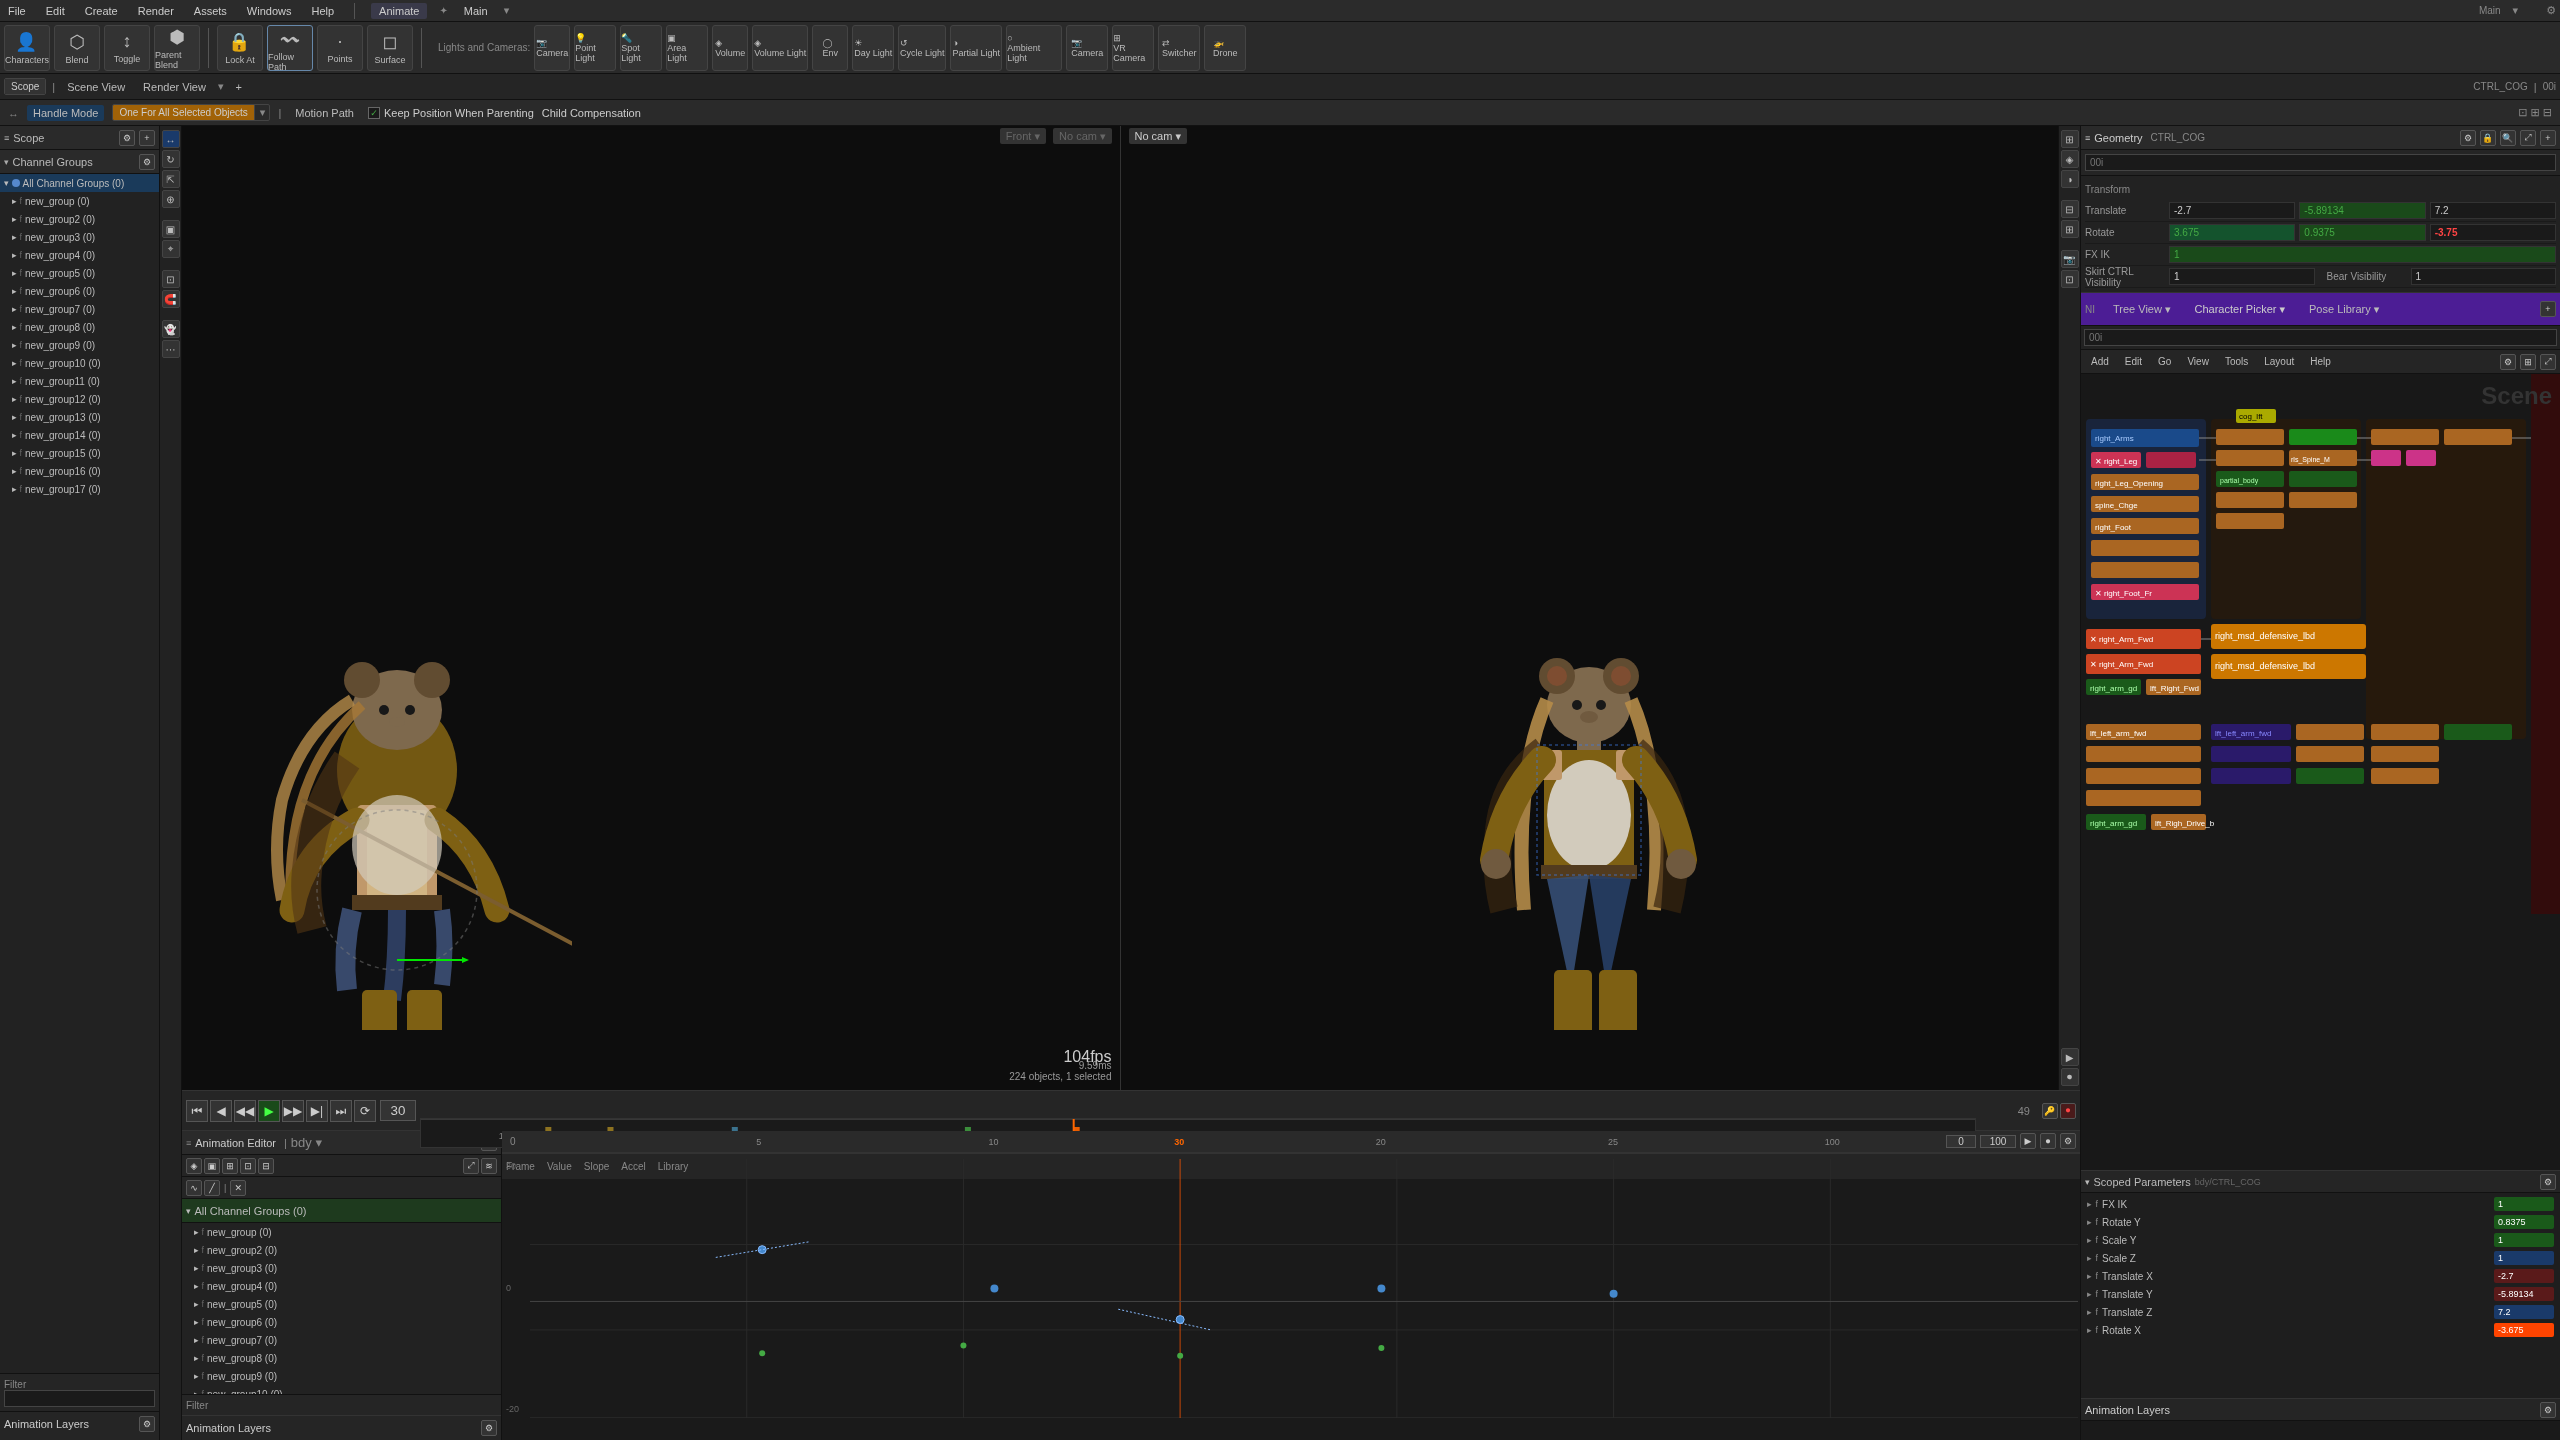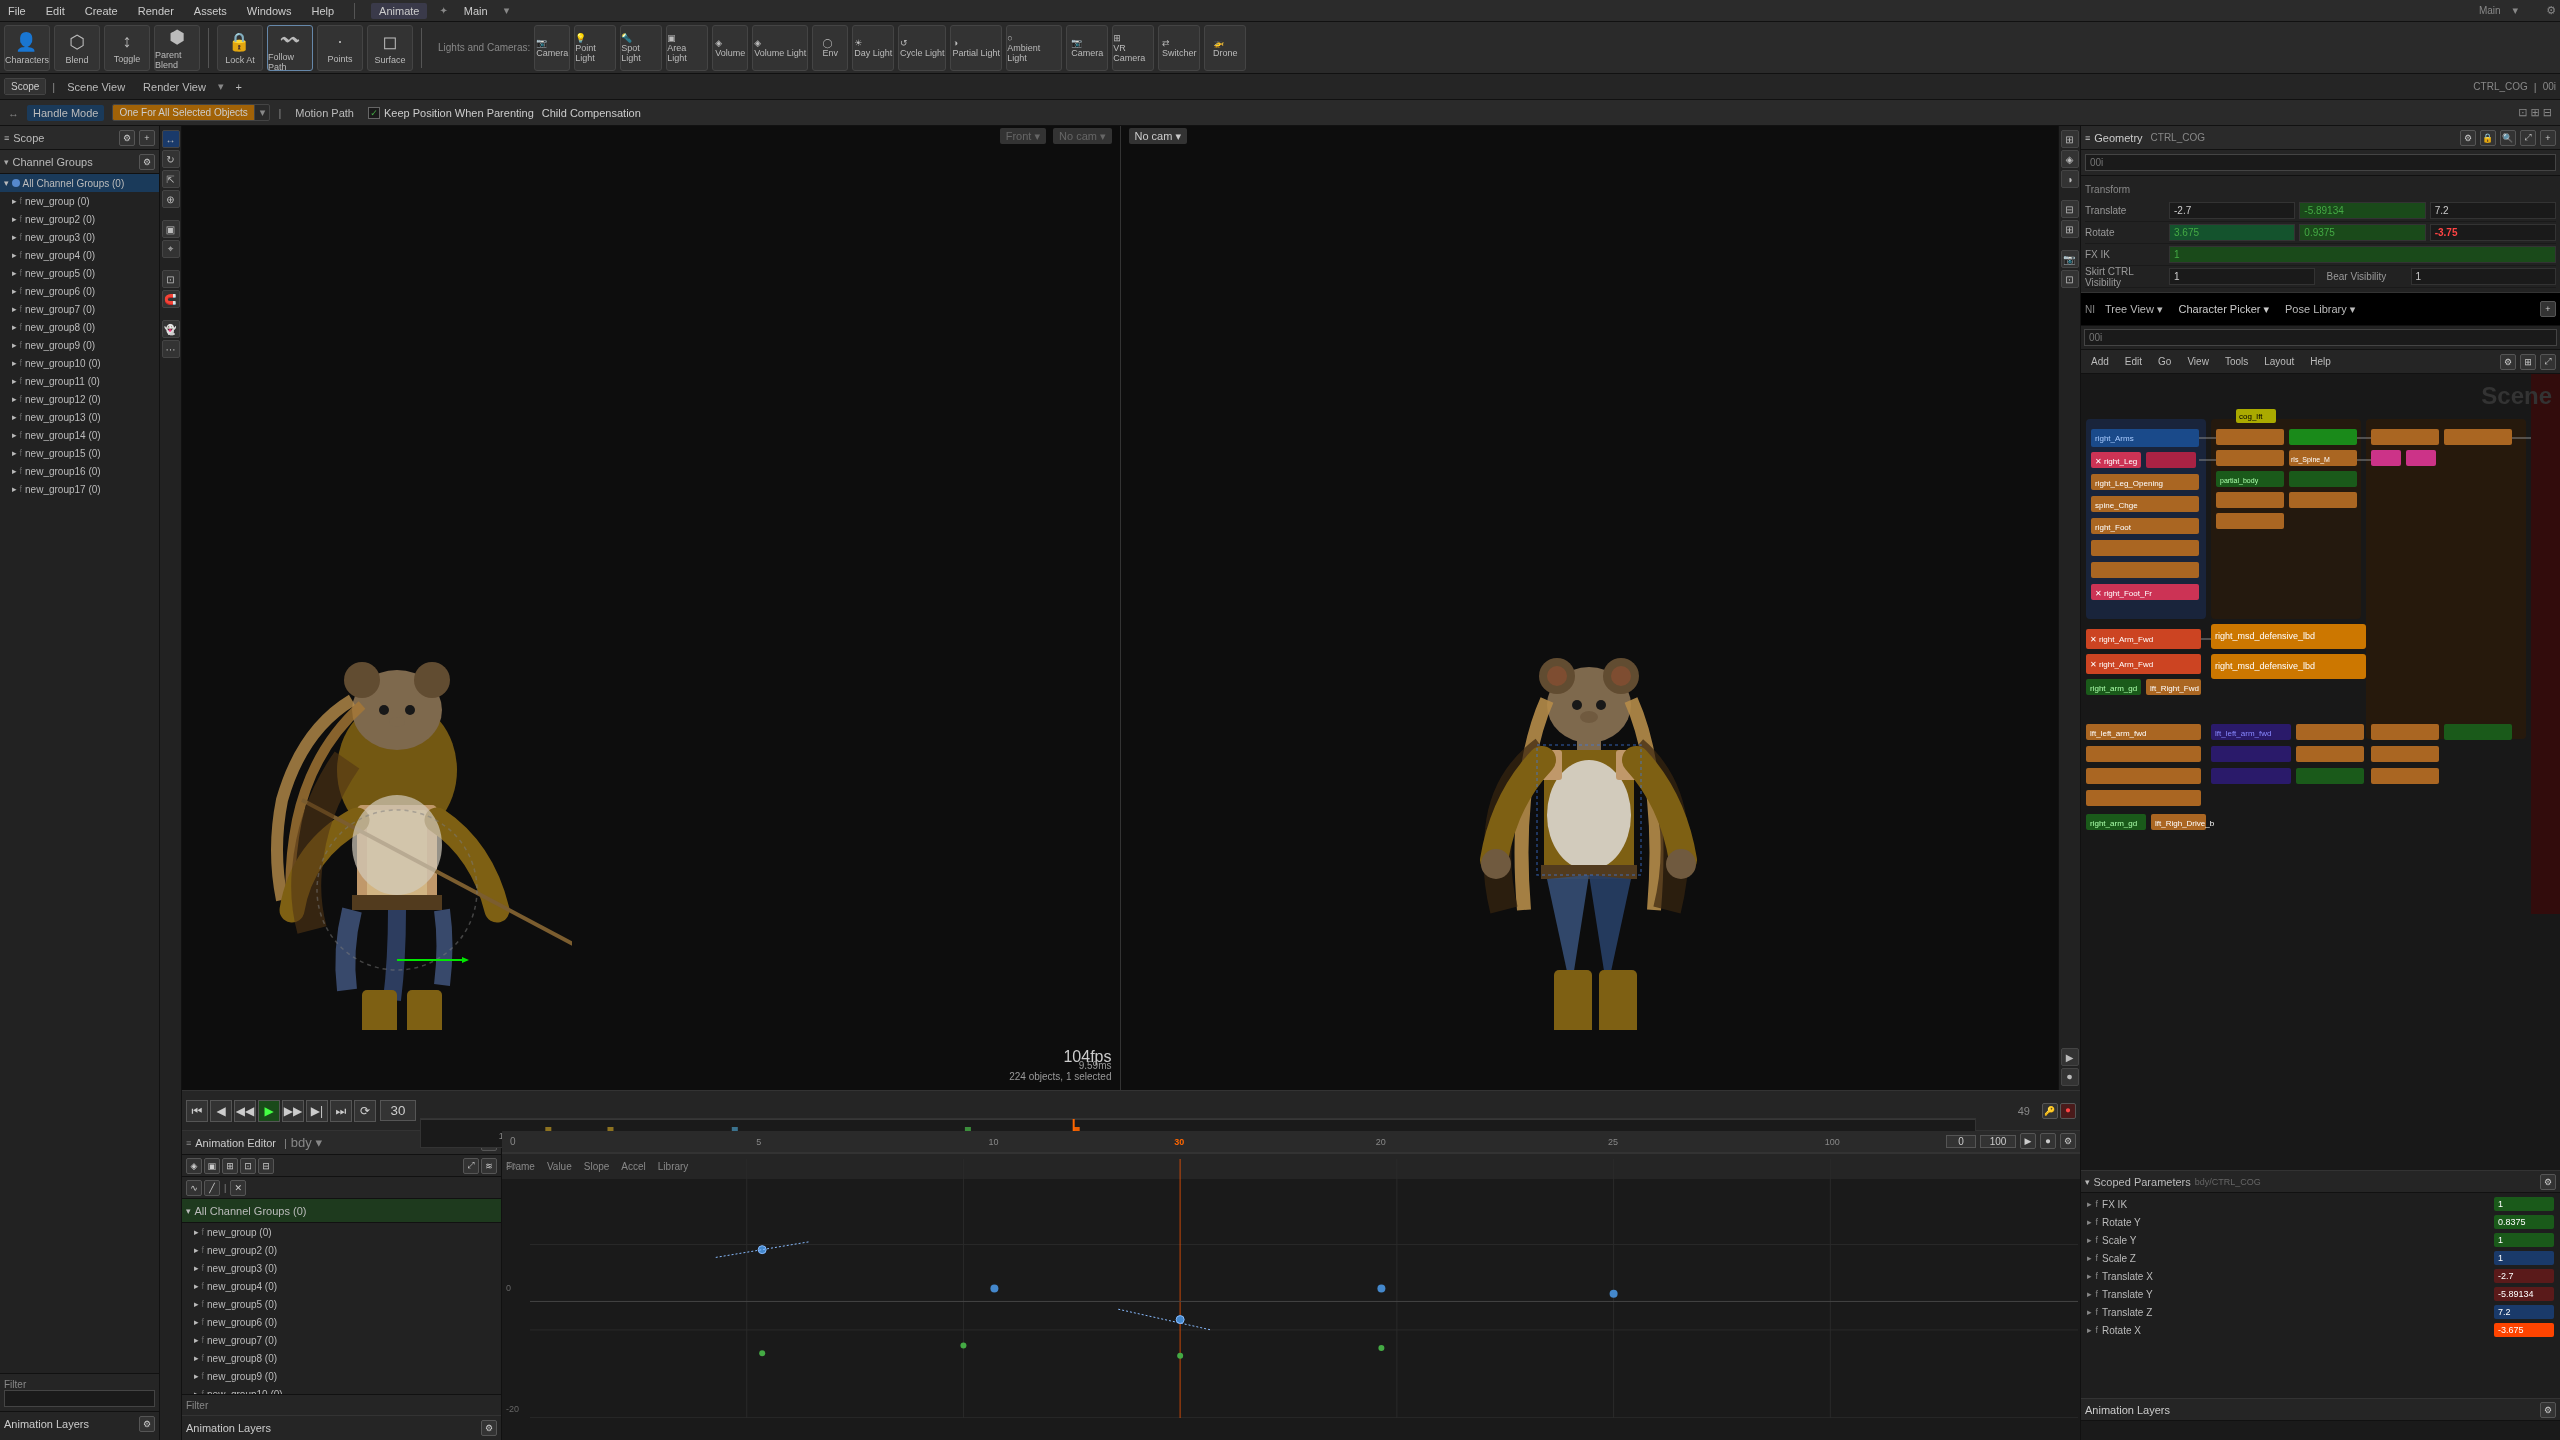--- a/index.html
+++ b/index.html
@@ -1133,21 +1133,21 @@
         <div class="prop-row">
           <div class="prop-label">Skirt CTRL Visibility</div>
           <div class="prop-value">1</div>
           <div class="prop-label" style="margin-left:8px;">Bear Visibility</div>
           <div class="prop-value">1</div>
         </div>
       </div>
 
       <div style="flex:1;display:flex;flex-direction:column;">
 
-        <div style="display:flex;align-items:center;height:24px;background:#000000;border-top:1px solid #333;border-bottom:1px solid #111;padding:16px 4px;gap:4px;">
+        <div style="display:flex;align-items:center;height:24px;background:#4c1d95;border-top:1px solid #333;border-bottom:1px solid #111;padding:16px 4px;gap:12px;">
           <span style="color:#888;font-size:10px;">NI</span>
           <span class="toolbar2-btn">Tree View ▾</span>
           <span class="toolbar2-btn" style="color:#ccc;">Character Picker ▾</span>
           <span class="toolbar2-btn">Pose Library ▾</span>
           <div style="flex:1;"></div>
           <span class="icon-btn">+</span>
         </div>
 
         <div style="padding:3px;background:#222;border-bottom:1px solid #111;">
           <input type="text" placeholder="00i" style="width: 100%; background: rgb(26, 26, 26); border: 1px solid rgb(68, 68, 68); color: rgb(204, 204, 204); padding: 2px 4px; font-size: 10px;">

